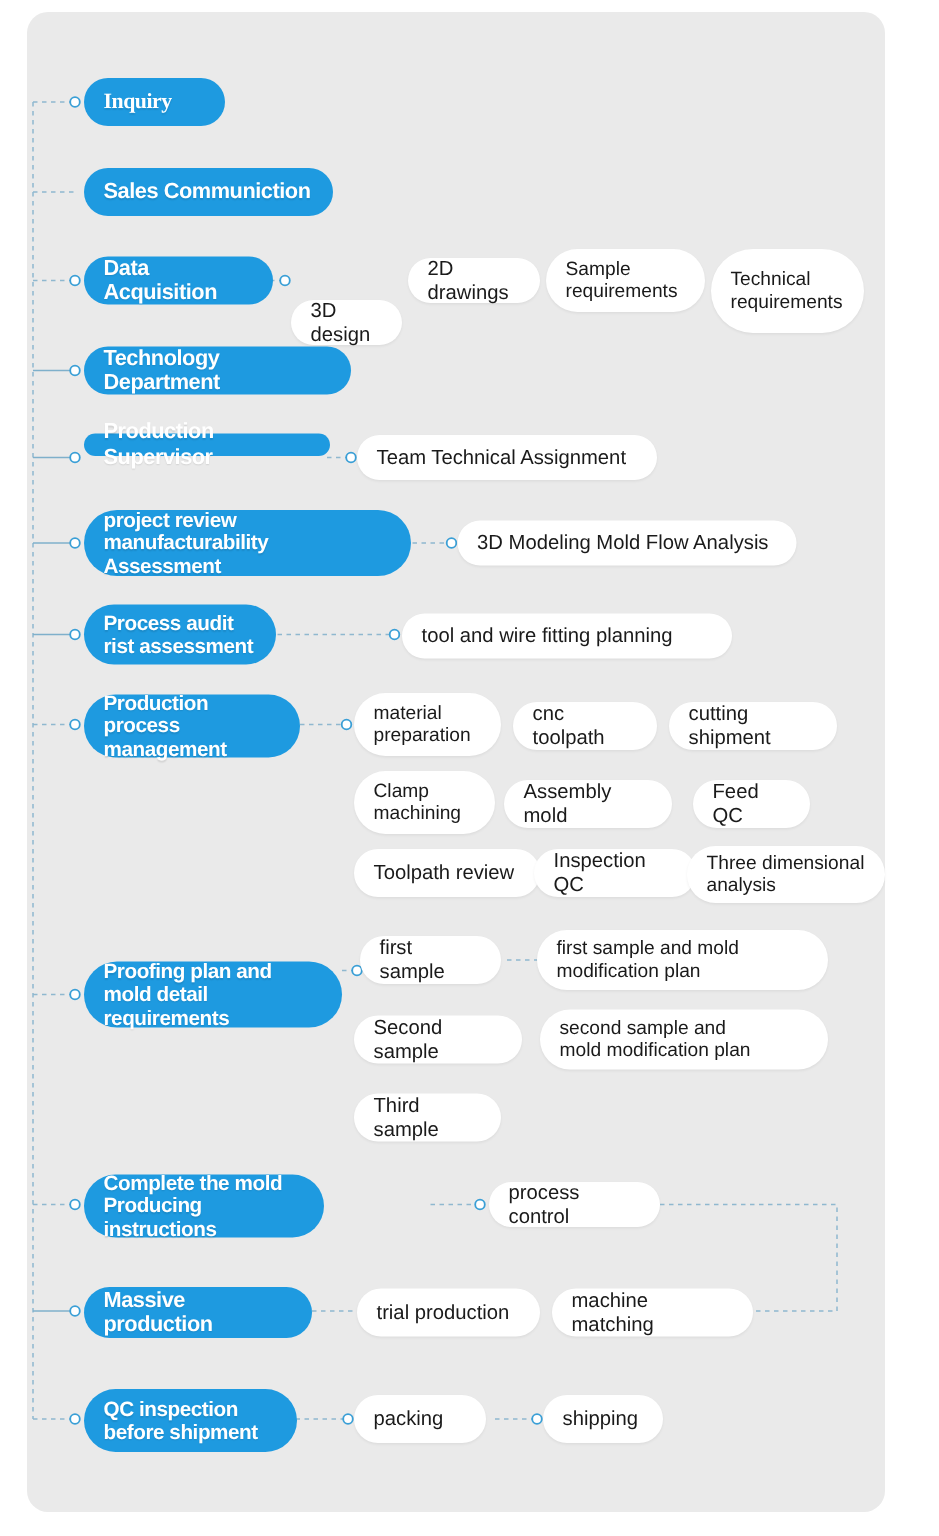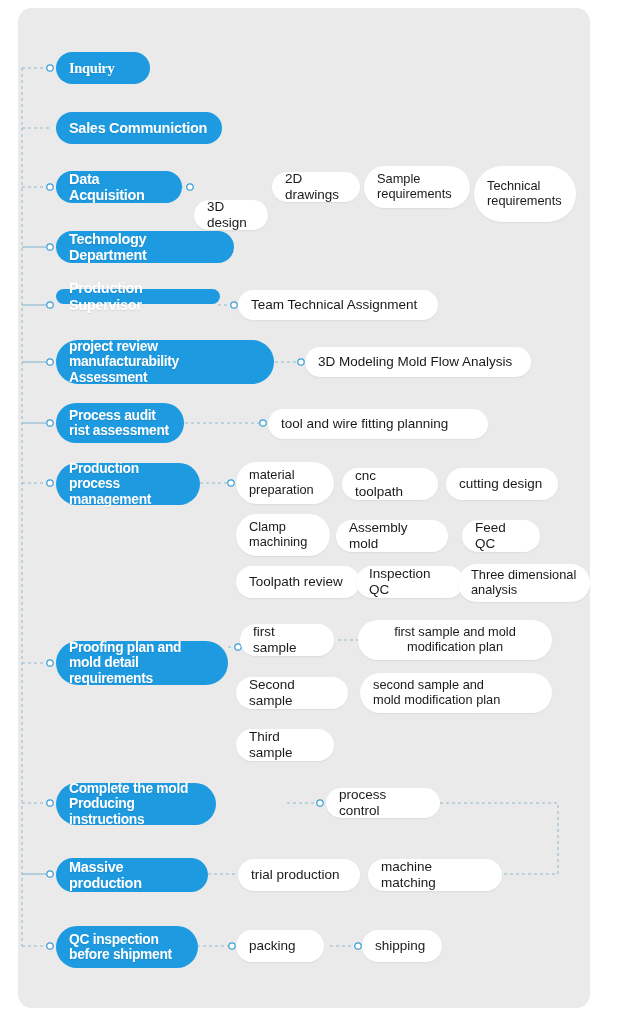--- a/index.html
+++ b/index.html
@@ -180,21 +180,21 @@
 management</span>
   </div>
   <div class="node white small" style="left:236px; top:462px; width:98px; height:42px;">
     <span class="nodetext">material
 preparation</span>
   </div>
   <div class="node white" style="left:342px; top:468px; width:96px; height:32px;">
     <span class="nodetext">cnc toolpath</span>
   </div>
   <div class="node white" style="left:446px; top:468px; width:112px; height:32px;">
-    <span class="nodetext">cutting design</span>
+    <span class="nodetext">cutting shipment</span>
   </div>
   <div class="node white small" style="left:236px; top:514px; width:94px; height:42px;">
     <span class="nodetext">Clamp
 machining</span>
   </div>
   <div class="node white" style="left:336px; top:520px; width:112px; height:32px;">
     <span class="nodetext">Assembly mold</span>
   </div>
   <div class="node white" style="left:462px; top:520px; width:78px; height:32px;">
     <span class="nodetext">Feed QC</span>
@@ -210,21 +210,21 @@
 analysis</span>
   </div>
 
   <div class="node blue two-line" style="left:56px; top:641px; width:172px; height:44px;">
     <span class="nodetext">Proofing plan and
 mold detail requirements</span>
   </div>
   <div class="node white" style="left:240px; top:624px; width:94px; height:32px;">
     <span class="nodetext">first sample</span>
   </div>
-  <div class="node white small" style="left:358px; top:620px; width:194px; height:40px;text-align:center;">
+  <div class="node white small" style="left:358px; top:620px; width:194px; height:40px;">
     <span class="nodetext">first sample and mold
 modification plan</span>
   </div>
   <div class="node white" style="left:236px; top:677px; width:112px; height:32px;">
     <span class="nodetext">Second sample</span>
   </div>
   <div class="node white small" style="left:360px; top:673px; width:192px; height:40px;">
     <span class="nodetext">second sample and
 mold modification plan</span>
   </div>

